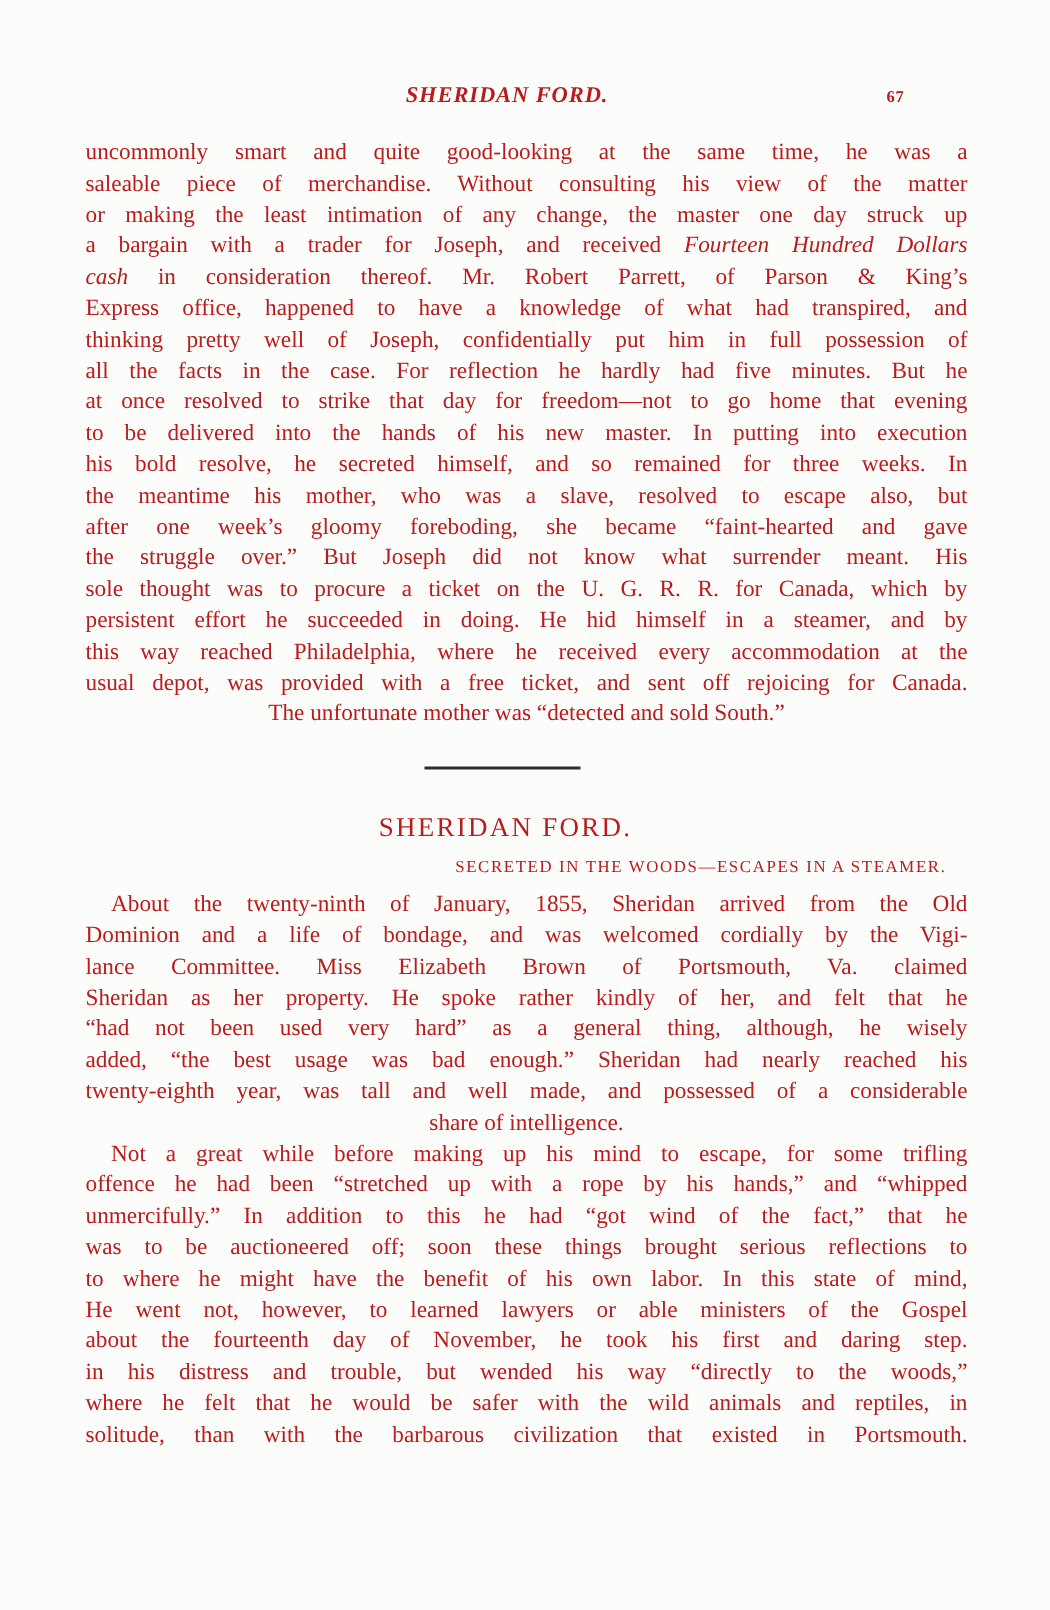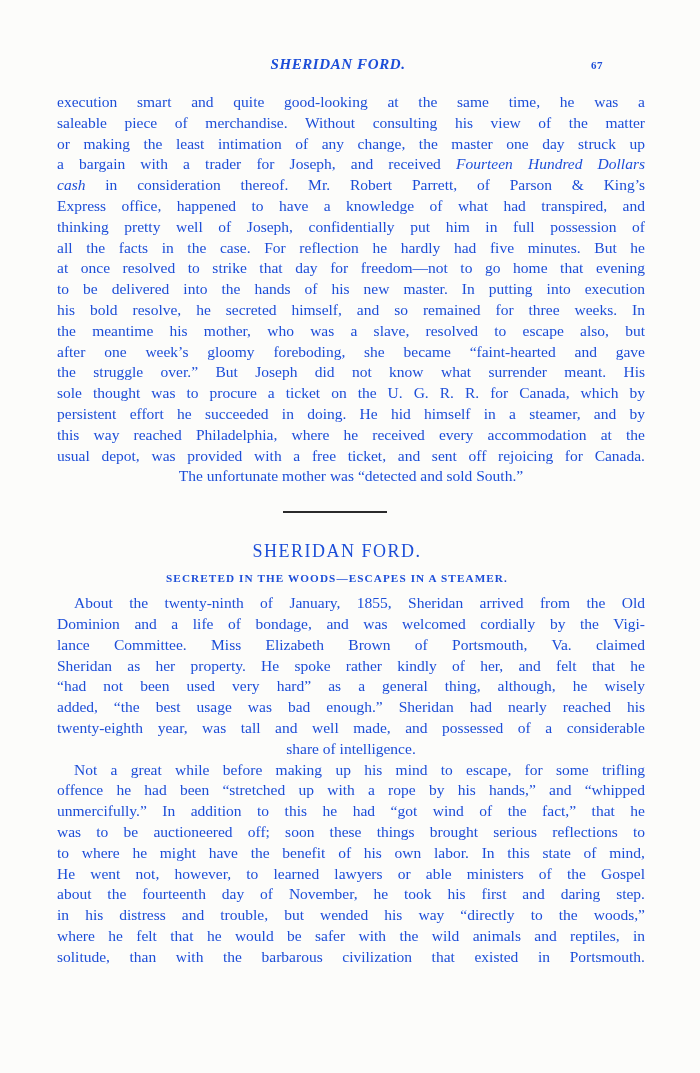--- a/index.html
+++ b/index.html
@@ -6,21 +6,21 @@
     margin: 0;
     padding: 0;
     background: #e8e8e6;
   }
   .page {
     position: relative;
     width: 700px;
     height: 1073px;
     margin: 0 auto;
     background: #fcfcfa;
-    color: #1d4ed8;
+    color: #b91c1c;
     font-family: "Liberation Serif", "DejaVu Serif", serif;
     overflow: hidden;
   }
   .running-header {
     position: absolute;
     top: 56px;
     left: 57px;
     width: 588px;
     height: 22px;
   }
@@ -74,45 +74,45 @@
     text-align: center;
     position: relative;
     left: -14px;
     font-size: 18px;
     font-weight: 500;
     letter-spacing: 1.5px;
     line-height: 22px;
   }
   .section-subtitle {
     margin-top: 9px;
-    text-align: center;
+    text-align: right;
     position: relative;
     left: -14px;
     font-size: 11.2px;
-    font-weight: bold;
+    font-weight: normal;
     letter-spacing: 1.1px;
     line-height: 15px;
   }
   .section-paragraphs { margin-top: 7px; }
 </style>
 </head>
 <body>
 
 <div class="page">
 
   <div class="running-header">
     <span class="running-title">SHERIDAN FORD.</span>
     <span class="page-number">67</span>
   </div>
 
   <div class="body-block">
 
     <div id="top-paragraphs">
         <div class="paragraph">
-          <div class="line"><span>execution smart and quite good-looking at the same time, he was a</span></div>
+          <div class="line"><span>uncommonly smart and quite good-looking at the same time, he was a</span></div>
           <div class="line"><span>saleable piece of merchandise. Without consulting his view of the matter</span></div>
           <div class="line"><span>or making the least intimation of any change, the master one day struck up</span></div>
           <div class="line"><span>a bargain with a trader for Joseph, and received </span><em>Fourteen Hundred Dollars</em></div>
           <div class="line"><em>cash</em><span> in consideration thereof. Mr. Robert Parrett, of Parson &amp; King’s</span></div>
           <div class="line"><span>Express office, happened to have a knowledge of what had transpired, and</span></div>
           <div class="line"><span>thinking pretty well of Joseph, confidentially put him in full possession of</span></div>
           <div class="line"><span>all the facts in the case. For reflection he hardly had five minutes. But he</span></div>
           <div class="line"><span>at once resolved to strike that day for freedom—not to go home that evening</span></div>
           <div class="line"><span>to be delivered into the hands of his new master. In putting into execution</span></div>
           <div class="line"><span>his bold resolve, he secreted himself, and so remained for three weeks. In</span></div>

